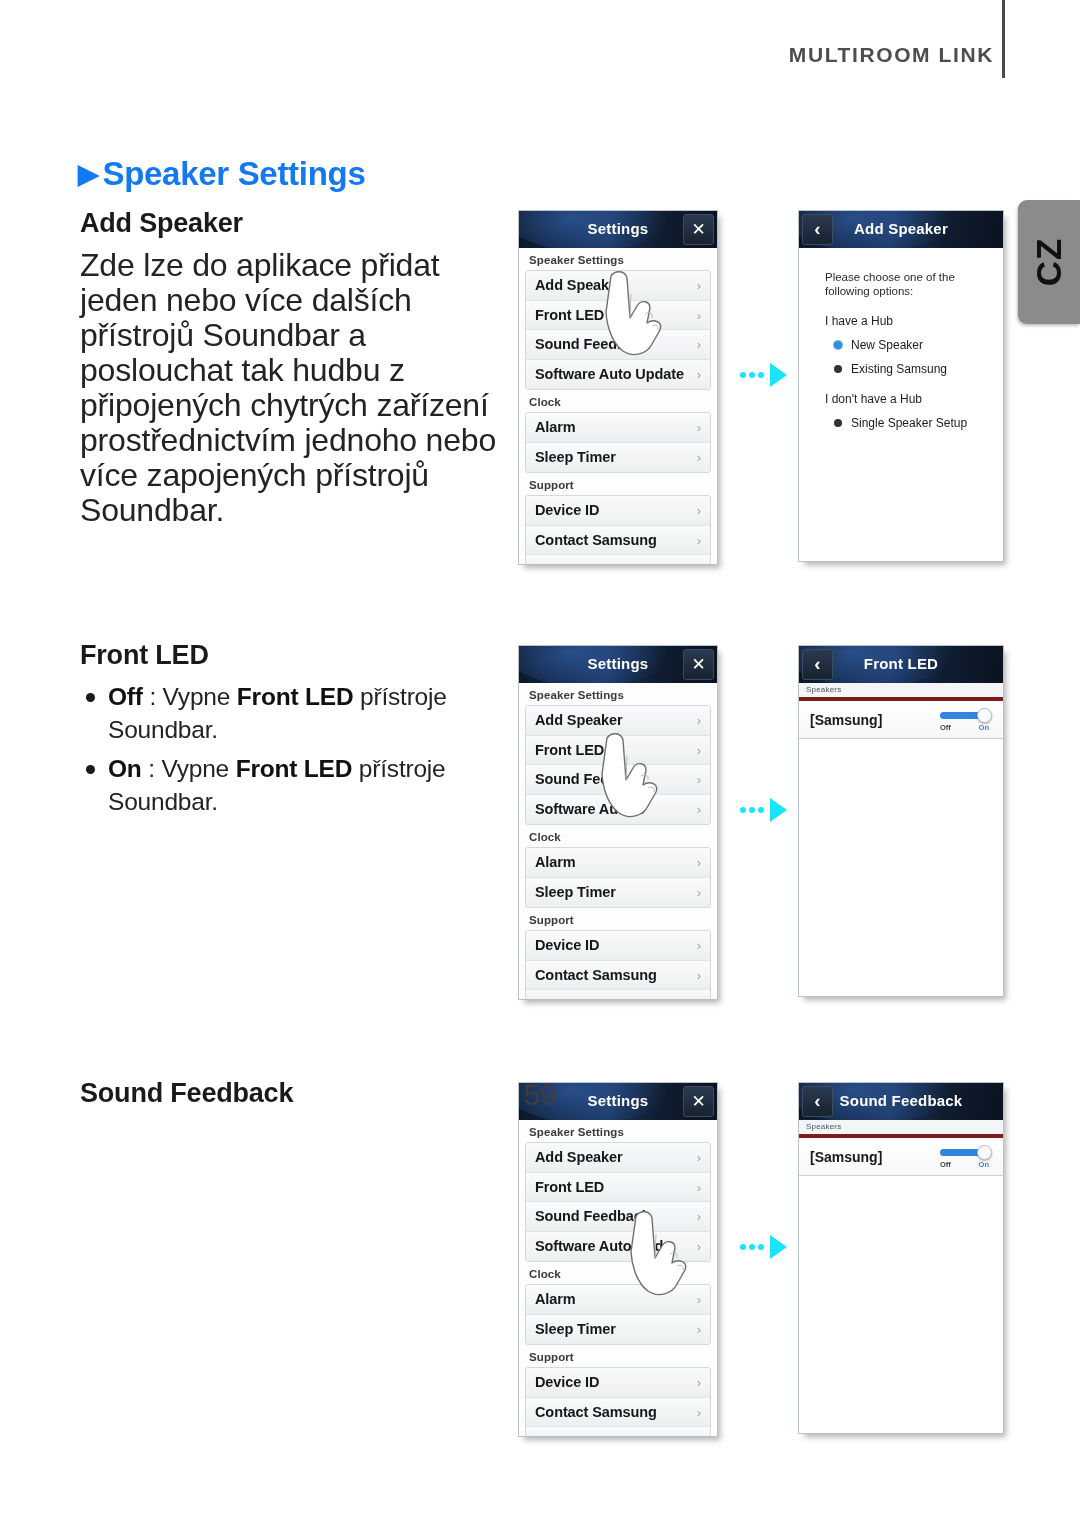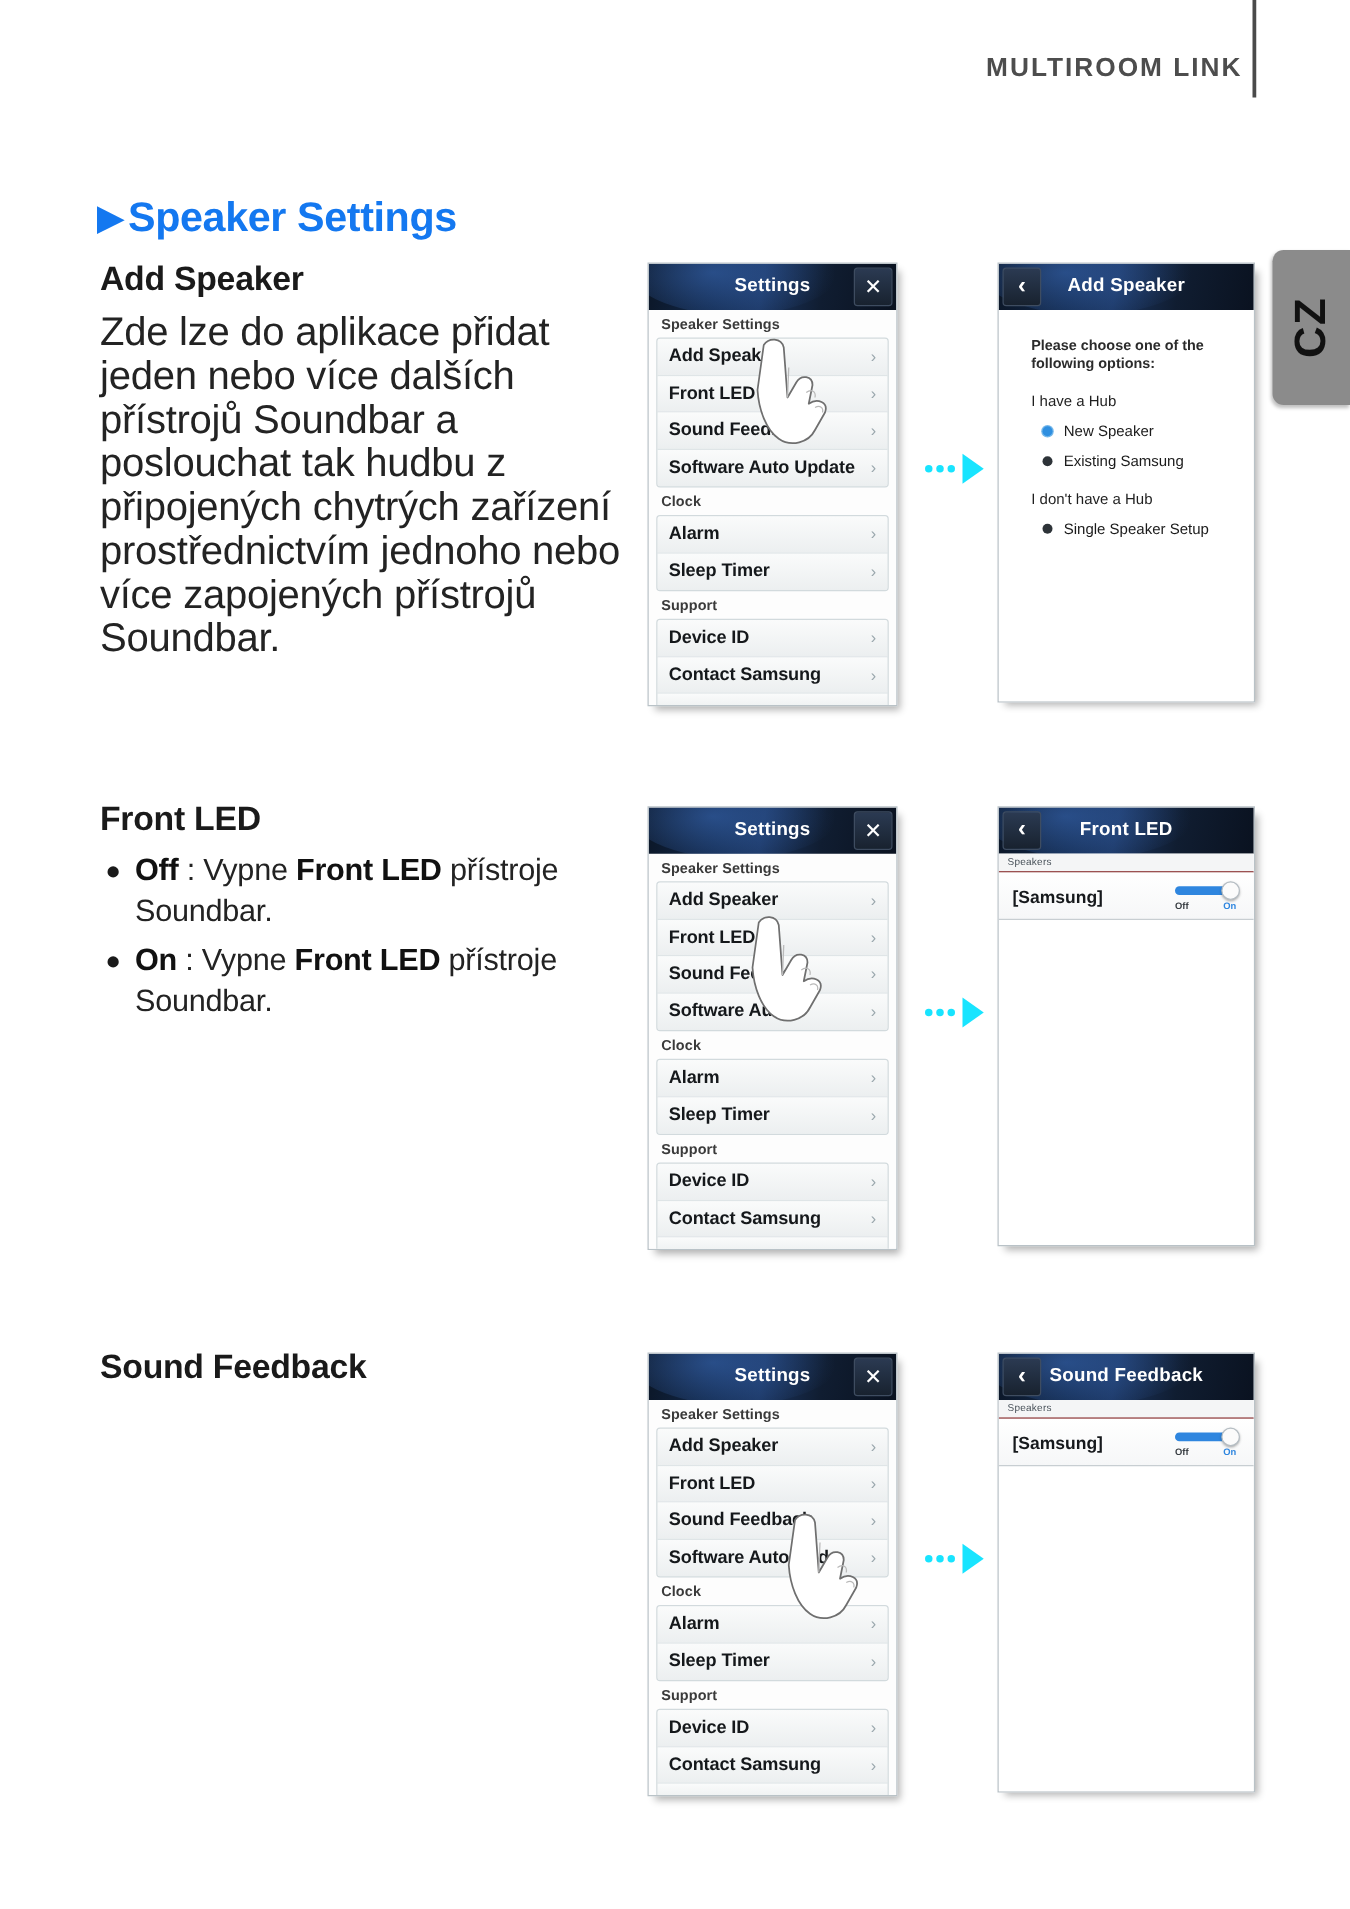--- a/index.html
+++ b/index.html
@@ -136,42 +136,42 @@
     position: absolute; right: 9px; top: 50%; transform: translateY(-50%);
     color: #9aa7ad; font-size: 13px;
   }
   .row.partial { height: 13px; border-bottom: none; }
 
   
   .hand { position: absolute; z-index: 9; pointer-events: none; }
 
   
   .as-body { background: #fff; padding: 22px 26px 0 26px; position: relative; height: 100%; }
-  .as-intro { font-size: 11.5px; color: #2b2b2b; line-height: 14px; font-weight: bold; }
+  .as-intro { font-size: 11.5px; color: #2b2b2b; line-height: 14px; }
   .as-grouphead { font-size: 12px; color: #1f1f1f; margin-top: 16px; }
   .as-opt { display: flex; align-items: center; margin-top: 10px; padding-left: 9px; }
   .as-opt .radio {
     width: 8px; height: 8px; border-radius: 50%; background: #2d3338; margin-right: 9px;
     flex: 0 0 auto;
   }
   .as-opt .radio.sel { background: #2f8fe0; box-shadow: 0 0 0 1px #74b7ea; }
   .as-opt .txt { font-size: 12px; color: #1b1b1b; }
   .next-btn {
     position: absolute; left: 50%; transform: translateX(-50%); bottom: 14px;
     width: 98px; height: 23px; line-height: 21px; text-align: center;
     font-size: 12.5px; color: #1a1a1a;
     background: linear-gradient(180deg,#fdfdfd,#e4e6e8);
     border: 1px solid #9ea6ab; border-radius: 2px;
   }
 
   
   .d-body { background: #fff; height: 100%; position: relative; }
   .d-sublabel {
     font-size: 8px; color: #49525a; background:#f4f5f6;
-    padding: 2px 7px 3px 7px; border-bottom: 1px solid #7f1d1d;
+    padding: 2px 7px 3px 7px; border-bottom: 4px solid #7f1d1d;
     letter-spacing: .2px;
   }
   .d-row {
     position: relative; height: 38px; display:flex; align-items:center;
     padding: 0 11px; border-bottom: 1px solid #c8ced2;
     background: linear-gradient(180deg,#ffffff,#f6f7f8);
   }
   .d-row .name { font-size: 14px; font-weight: bold; color: #16191c; }
   .toggle { position: absolute; right: 11px; top: 7px; width: 54px; height: 25px; }
   .toggle .track {
@@ -487,14 +487,15 @@
         <span class="toggle">
           <span class="track"></span>
           <span class="knob"></span>
           <span class="off">Off</span>
           <span class="on">On</span>
         </span>
       </div>
     </div>
   </div>
 
+  <div class="pageno">59</div>
 
 </div>
 
 </body></html>

